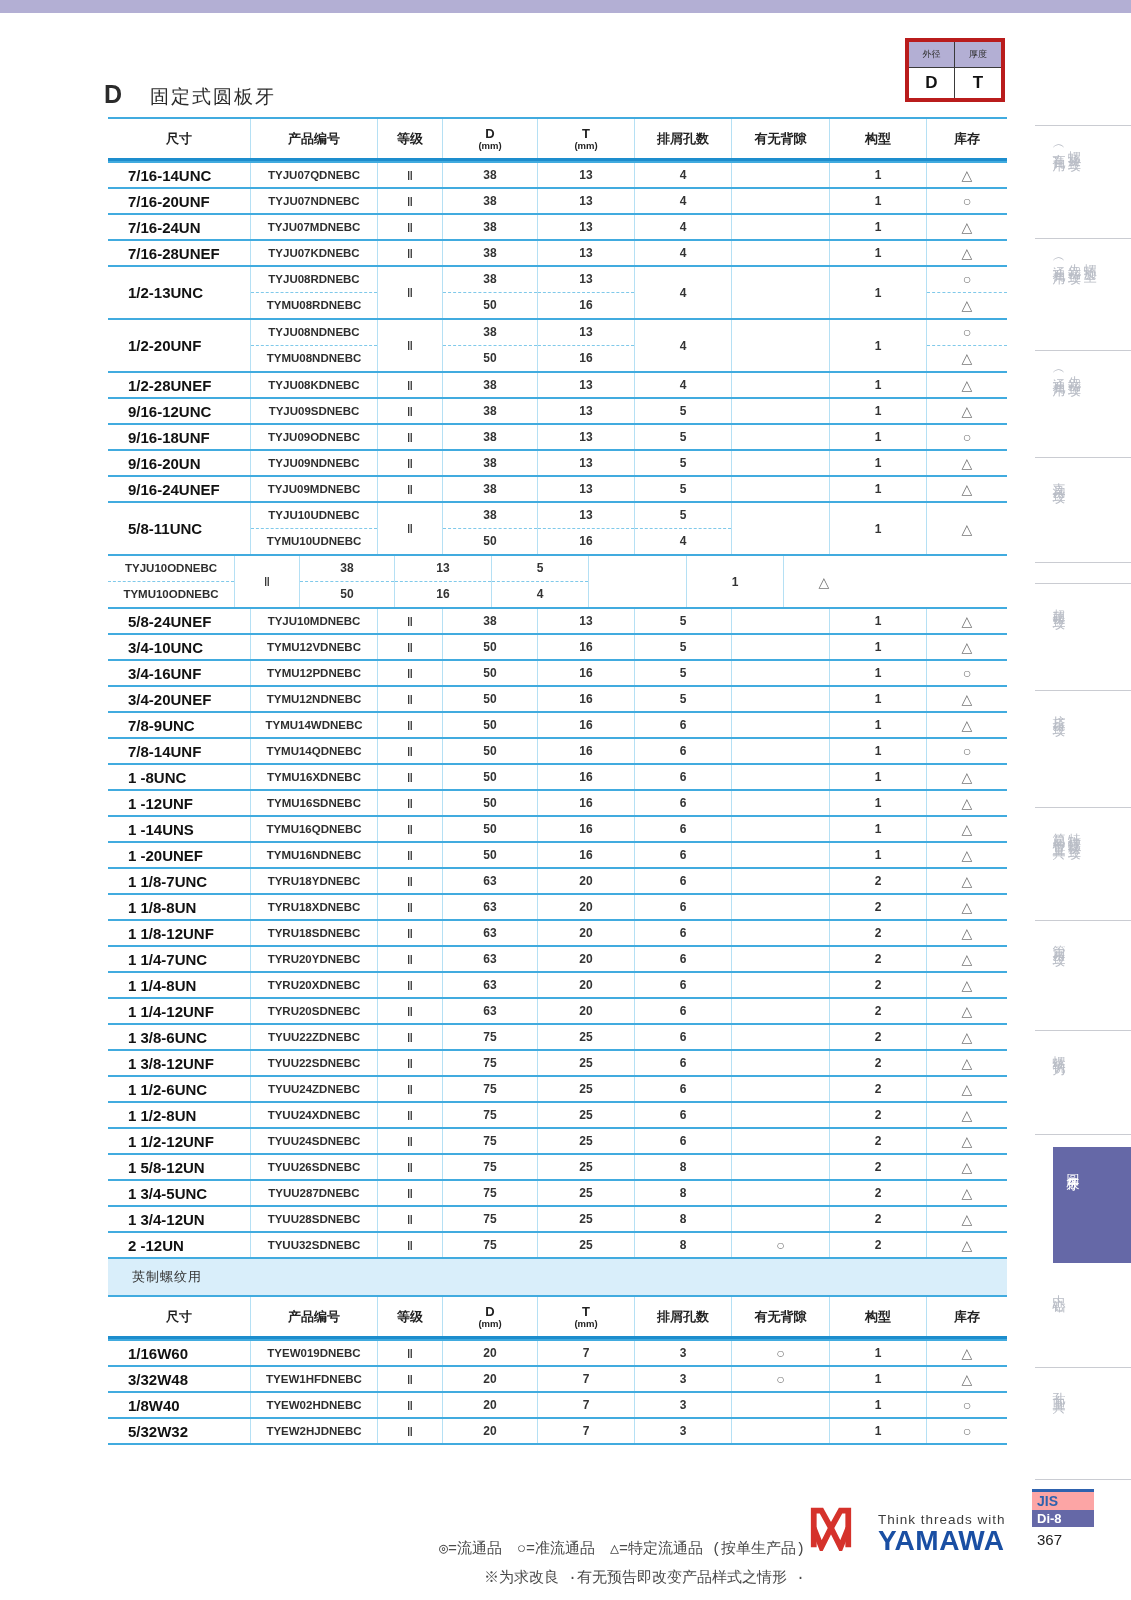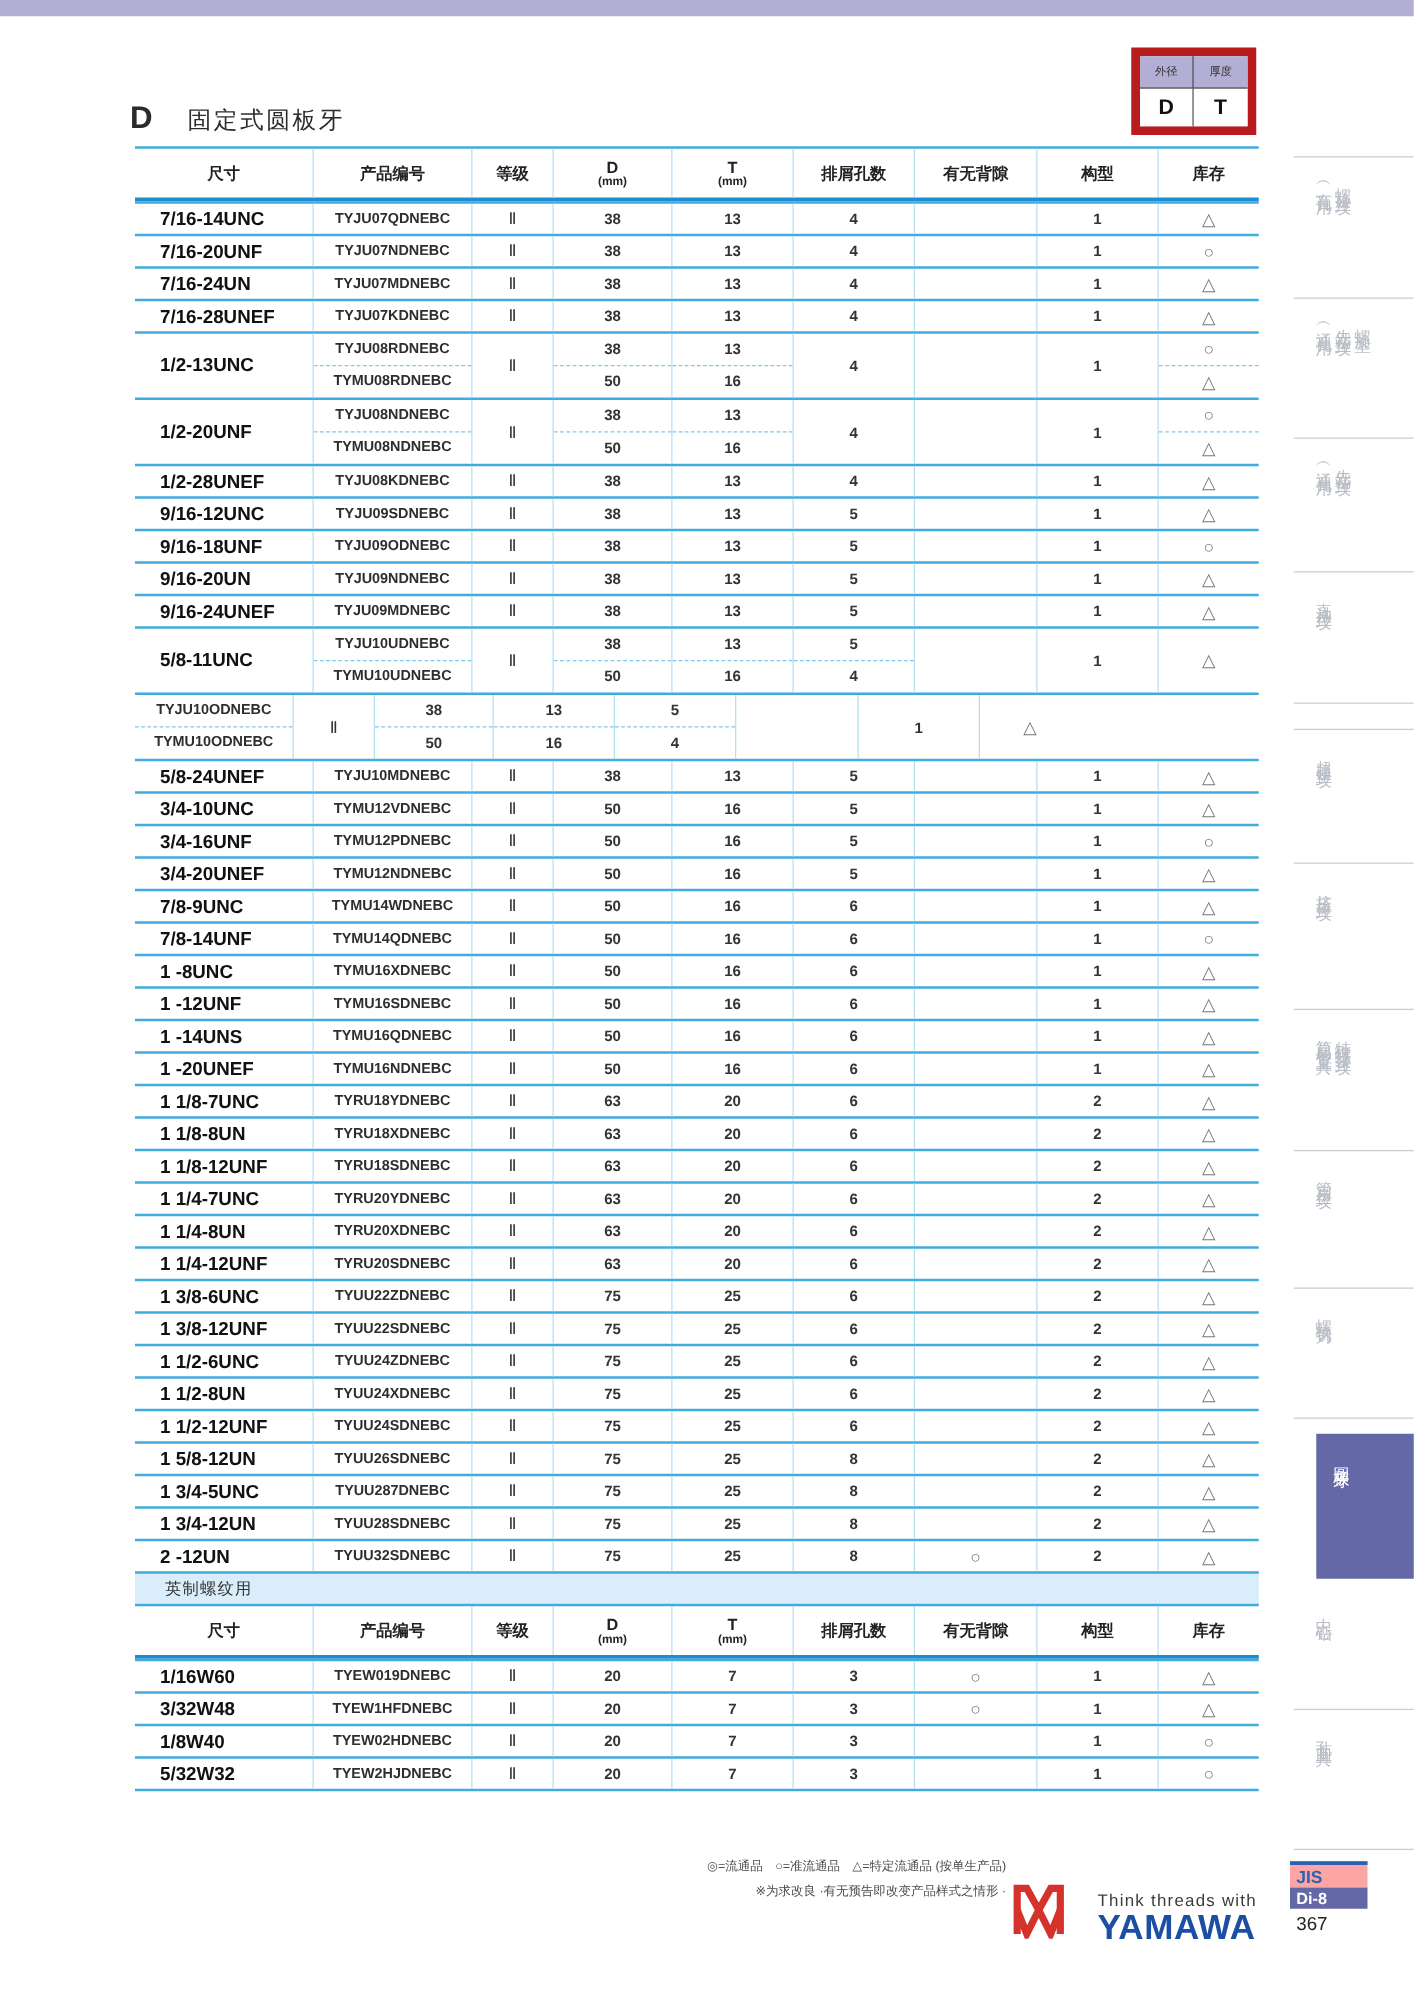--- a/index.html
+++ b/index.html
@@ -3,21 +3,21 @@
 <meta charset="utf-8">
 <style>
   html,body{margin:0;padding:0;}
   body{width:1131px;height:1600px;position:relative;background:#fff;overflow:hidden;
        font-family:"Liberation Sans","DejaVu Sans",sans-serif;}
   *{box-sizing:border-box;}
 
   .topbar{position:absolute;top:0;left:0;width:1131px;height:13px;background:#b3afd4;}
 
   
-  .legendbox{position:absolute;left:905px;top:38px;width:100px;border:7px solid #b91c1c;
+  .legendbox{position:absolute;left:905px;top:38px;width:100px;border:4px solid #b91c1c;
              display:grid;grid-template-columns:1fr 1fr;}
   .lb-h{background:#b3afd4;font-size:9px;color:#333;text-align:center;padding:6px 0;
         border-bottom:1px solid #3a3a3a;}
   .lb-h:first-child{border-right:1px solid #3a3a3a;}
   .lb-v{background:#fff;font-size:17px;font-weight:700;color:#111;text-align:center;padding:5px 0;}
   .lb-v:nth-child(3){border-right:1px solid #3a3a3a;}
 
   
   .title{position:absolute;left:104px;top:80px;display:flex;align-items:baseline;gap:28px;color:#2b2b2b;}
   .t-letter{font-size:25px;font-weight:700;}
@@ -37,21 +37,21 @@
   .c5{width:97px;}.c6{width:98px;}.c7{width:97px;}.c8{width:80px;border-right:none;}
   .full{flex:1;display:flex;align-items:center;justify-content:center;font-size:12px;
         font-weight:600;color:#333;}
   .half{height:50%;display:flex;align-items:center;justify-content:center;font-size:12px;
         font-weight:600;color:#333;}
   .half.dash{border-bottom:1px dashed #7fc9ea;}
   .c0 .full{justify-content:flex-start;padding-left:20px;font-size:15px;font-weight:700;color:#111;}
   .c1 .full,.c1 .half{font-size:11.5px;font-weight:700;color:#2e2e2e;}
   .c2 .full{font-size:13px;font-weight:400;}
   .c6 .full,.c8 .full,.c8 .half{font-size:14px;font-weight:400;color:#777;}
-  .trow.band{height:26px;background:#d9eefa;}
+  .trow.band{height:38px;background:#d9eefa;}
   .band-label{display:flex;align-items:center;padding-left:24px;font-size:13px;color:#333;
               letter-spacing:1px;}
 
   
   #sidebar{position:absolute;left:1035px;top:0;width:96px;height:1600px;}
   .sb-item{position:absolute;left:0;width:96px;display:flex;flex-direction:row-reverse;
            justify-content:flex-end;gap:1px;padding:14px 0 0 16px;color:#b9bdc6;}
   .sb-item.st{border-top:1px solid #caccd2;}
   .sb-item.sbb{border-bottom:1px solid #caccd2;}
   .vcol{writing-mode:vertical-rl;font-size:13px;letter-spacing:3px;line-height:1.12;}
@@ -70,22 +70,22 @@
   .sb-item:nth-child(12){top:1367px;height:113px;}
 
   
   .jisblock{position:absolute;left:1032px;top:1489px;width:62px;}
   .jis{border-top:3px solid #2e62ae;background:#fca5a5;color:#2e62ae;font-weight:700;
        font-size:14px;padding:1px 5px;}
   .di8{background:#6568a7;color:#fff;font-size:13px;font-weight:700;padding:1px 5px;}
   .pageno{color:#222;font-size:15px;padding:4px 5px;}
 
   
-  .footnotes{position:absolute;left:400px;top:1484px;width:405px;text-align:right;
-             font-size:10px;color:#4a4a4a;line-height:1.95;}
+  .footnotes{position:absolute;left:400px;top:1535px;width:405px;text-align:right;
+             font-size:15px;color:#4a4a4a;line-height:1.95;font-family:Liberation Mono, monospace;}
   .logo{position:absolute;left:808px;top:1503px;display:flex;align-items:flex-end;gap:24px;}
   .logo-text{display:flex;flex-direction:column;}
   .tagline{font-size:13.5px;color:#3c3c3c;letter-spacing:1px;padding-top:3px;}
   .brand{font-size:28px;font-weight:900;color:#1a4fa3;letter-spacing:0.5px;line-height:1;}
 </style>
 </head>
 <body>
 
 <div class="topbar"></div>
 

